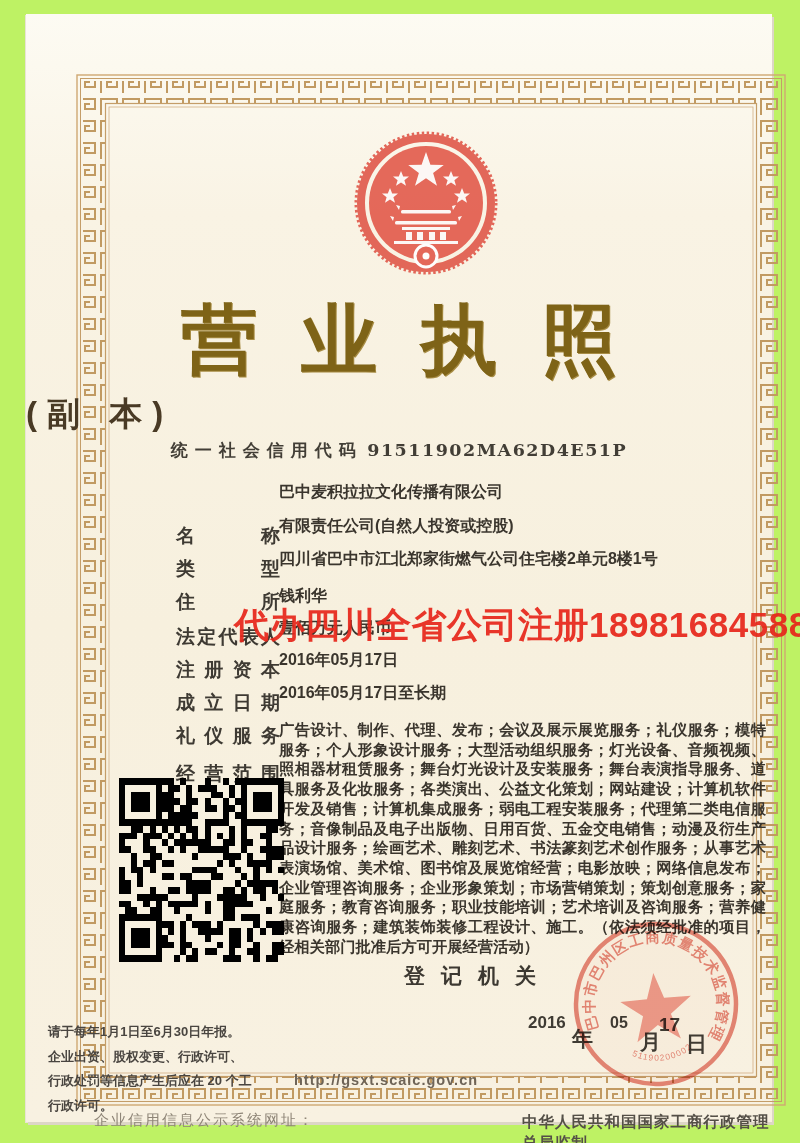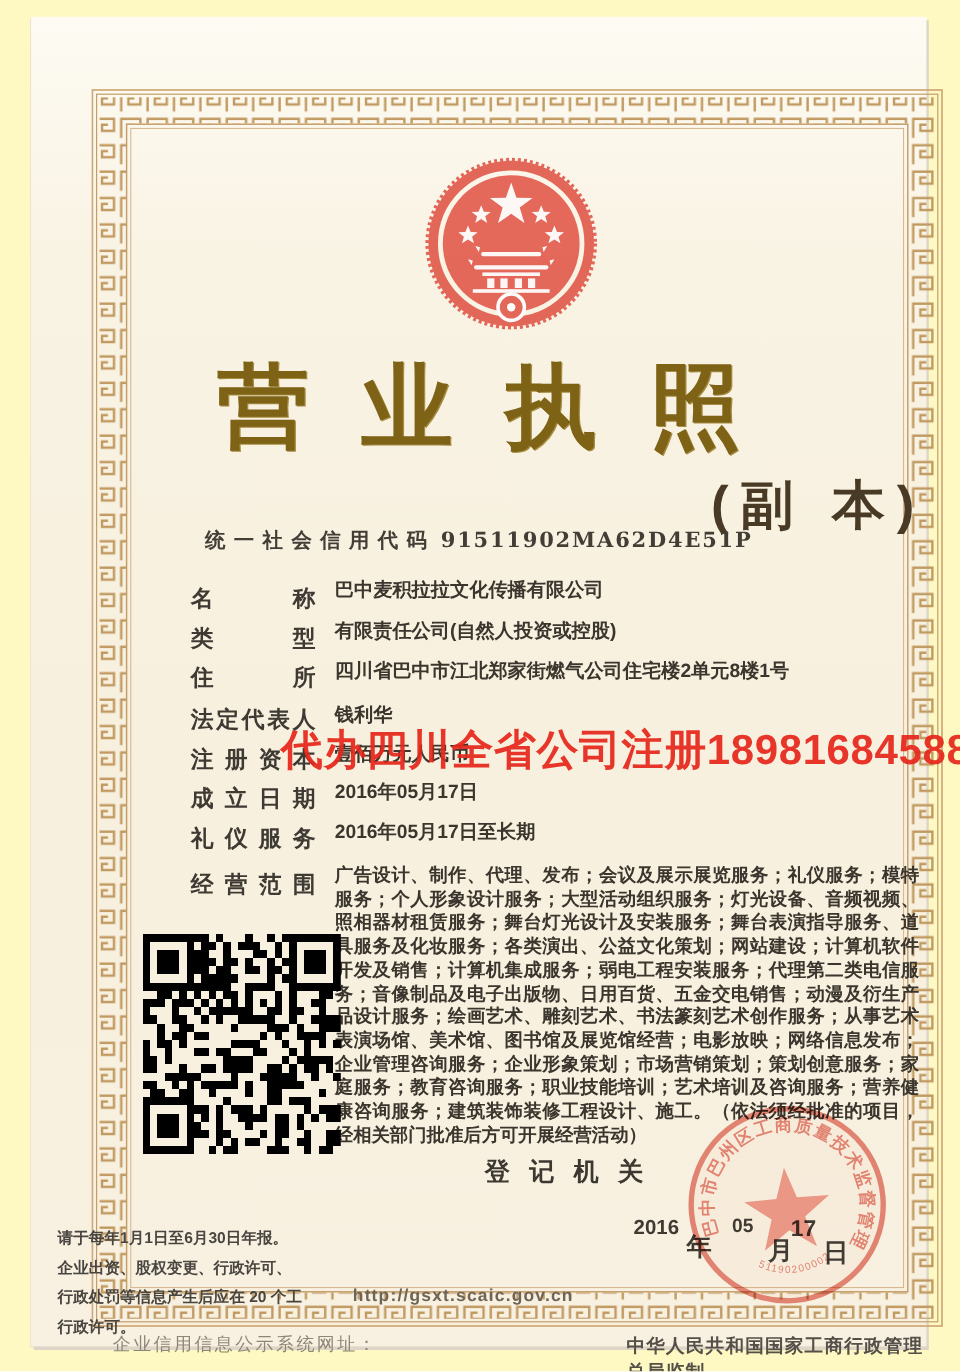--- a/index.html
+++ b/index.html
@@ -1,33 +1,33 @@
 <!DOCTYPE html>
 <html><head>
 <meta charset="utf-8">
 <style>
   html,body{margin:0;padding:0;background:#ffffff;}
-  #stage{position:relative;width:800px;height:1143px;background:#fef9c3;overflow:hidden;
+  #stage{position:relative;width:800px;height:1143px;background:#bef264;overflow:hidden;
          font-family:"Liberation Sans","DejaVu Sans",sans-serif;text-decoration:underline;}
   #paper{position:absolute;left:26px;top:14px;width:746px;height:1108px;
          background:linear-gradient(180deg,#fdfbf3 0%,#f9f3e4 18%,#f7f0de 55%,#f8f1e1 100%);
          box-shadow:2px 3px 0 #ddd6c6,-1px 1px 0 #e9e3d5;}
   #frame{position:absolute;left:50px;top:60px;}
   .abs{position:absolute;}
   #title{left:0;width:100%;top:288px;text-align:center;font-size:76px;font-weight:800;
          color:#7e6317;letter-spacing:44px;padding-left:44px;box-sizing:border-box;line-height:1;
          text-shadow:1px 1px 0 #a88d45;}
-  #subtitle{left:0;width:100%;top:378px;text-align:right;font-size:44px;font-weight:700;
+  #subtitle{left:0;width:100%;top:378px;text-align:left;font-size:33px;font-weight:700;
          color:#493a25;letter-spacing:10px;}
   #creditline{left:0;width:100%;top:425px;text-align:center;color:#423e36;}
   #creditline .lab{font-size:17px;font-weight:700;letter-spacing:7px;}
   #creditline .code{font-size:17.5px;font-weight:700;letter-spacing:1.5px;
          font-family:"DejaVu Serif","Liberation Serif",serif;text-align:right;}
-  .flabel{position:absolute;left:133px;width:104px;font-size:19px;font-weight:700;color:#3e3a33;
-         text-align:justify;text-align-last:justify;line-height:19px;}
+  .flabel{position:absolute;left:150px;width:104px;font-size:19px;font-weight:700;color:#3e3a33;
+         text-align:justify;text-align-last:justify;line-height:19px;margin-top:36px;}
   .fvalue{position:absolute;left:253px;font-size:16px;font-weight:600;color:#3a352d;white-space:nowrap;}
   .scope{width:487px;white-space:normal !important;text-align:justify;font-size:15.3px;
          line-height:19.7px;font-weight:600;}
   #watermark{left:208px;top:588px;font-size:35px;font-weight:800;color:#e7261a;opacity:.92;
          white-space:nowrap;letter-spacing:0.5px;}
   #registrar{left:378px;top:948px;font-size:21px;font-weight:700;color:#3c3831;letter-spacing:16px;}
   .dt{position:absolute;color:#3f3b33;font-weight:700;}
   #qr{left:93px;top:764px;}
   #emblem{left:318px;top:116px;}
   #seal{left:535px;top:895px;transform:rotate(-5deg);mix-blend-mode:multiply;opacity:.85;}

